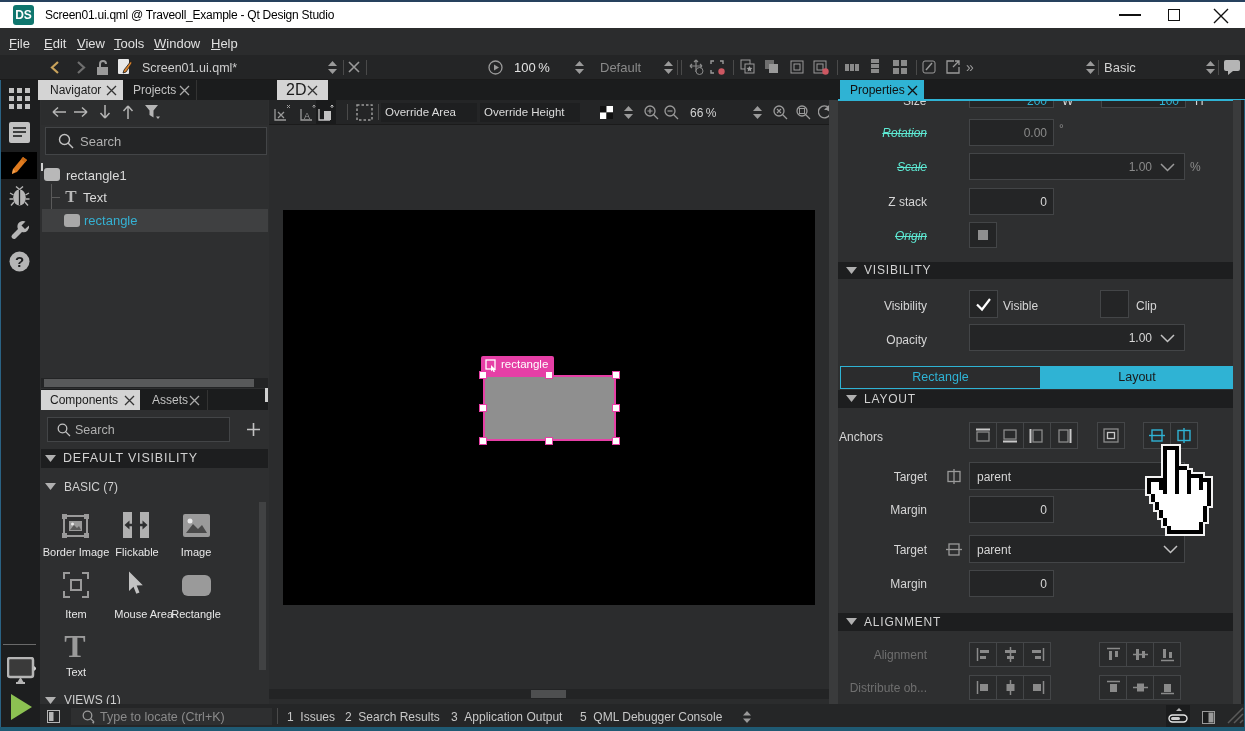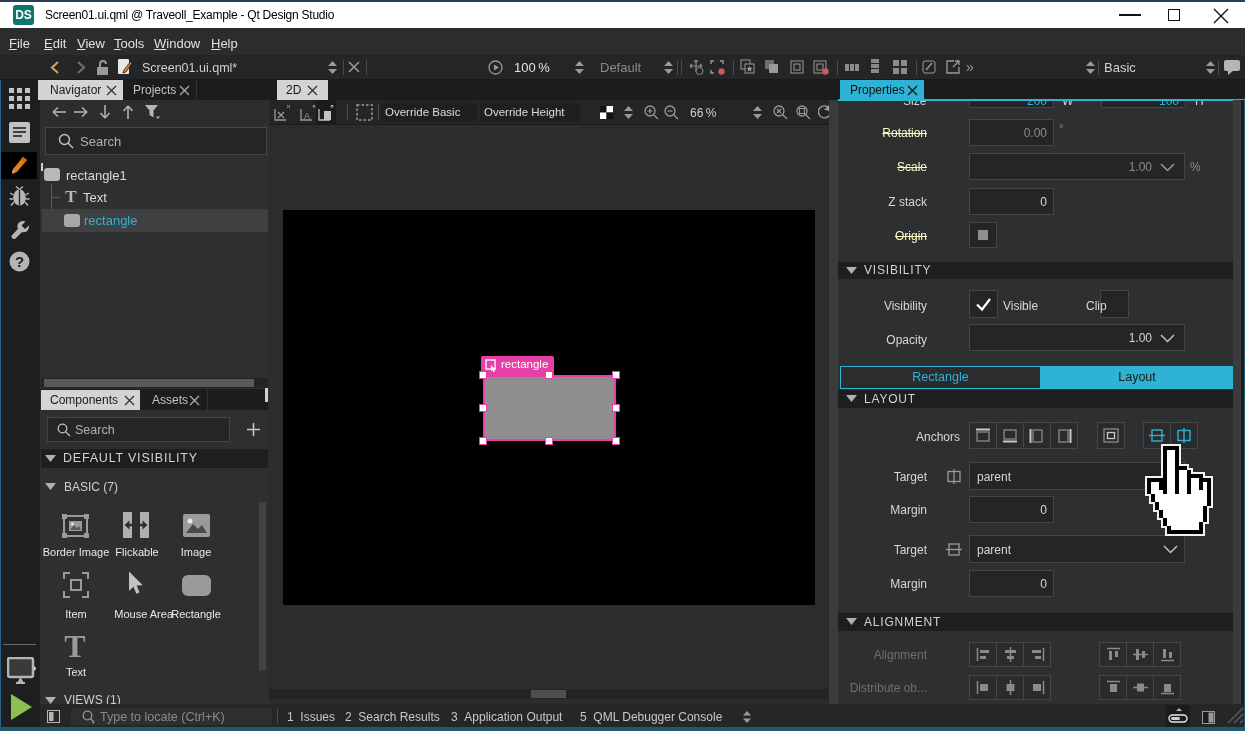--- a/index.html
+++ b/index.html
@@ -1,20 +1,20 @@
 <!DOCTYPE html>
 <html><head>
 <meta charset="utf-8">
 <style>
 * { margin:0; padding:0; box-sizing:border-box; }
 html,body { width:1245px; height:731px; overflow:hidden; }
 body { font-family:"Liberation Sans", sans-serif; background:#2e2f30; position:relative; }
 .abs { position:absolute; }
 .txt { color:#d6d6d6; font-size:12px; white-space:nowrap; }
-.strike { text-decoration:line-through; color:#fef9c3; }
+.strike { text-decoration:line-through; color:#5eead4;font-style:italic; }
 .field { background:#242526; border:1px solid #434547; }
 .cyan { color:#2fb3d4; }
 .hdr { background:#1d1e1f; color:#d2d2d2; font-size:12px; letter-spacing:0.8px; }
 .btn { background:#2a2b2c; border:1px solid #444648; }
 .sep { background:#4a4a4a; width:1px; }
 svg { display:block; }
 </style>
 </head>
 <body>
 
@@ -347,21 +347,21 @@
       <path d="M0 0 H11 L5.5 7 Z" fill="#b0b0b0"></path>
     </svg>
   <div class="abs txt" style="left:64px;top:693px;color:#cfcfcf;font-size:12px;">VIEWS (1)</div>
 
   <div class="abs" style="left:259px;top:502px;width:7px;height:168px;background:#414243;"></div>
 </div>
 
 <div class="abs" style="left:269px;top:100px;width:560px;height:604px;background:#2b2c2d;"></div>
 <div id="center">
 
-  <div class="abs" style="left:277px;top:80px;width:51px;height:20px;background:#d4d4d4;color:#1a1a1a;font-size:12px;line-height:20px;padding-left:9px;">2D</div>
+  <div class="abs" style="left:277px;top:80px;width:51px;height:20px;background:#d4d4d4;color:#1a1a1a;font-size:16px;line-height:20px;padding-left:9px;">2D</div>
   <svg class="abs" style="left:307px;top:85px;" width="11" height="11">
       <path d="M1 1 L10 10 M10 1 L1 10" stroke="#333" stroke-width="1.3"></path>
     </svg>
 
   <div class="abs" style="left:269px;top:100px;width:560px;height:25px;background:#242526;border-bottom:1px solid #1b1b1b;"></div>
   <svg class="abs" style="left:274px;top:104px;" width="17" height="17">
     <path d="M1 5 V16 H12" stroke="#9a9a9a" stroke-width="1.3" fill="none"></path>
     <path d="M4 8 L10 14 M10 8 L4 14" stroke="#9a9a9a" stroke-width="1.3"></path>
     <path d="M13 1 L16 4 M16 1 L13 4" stroke="#9a9a9a" stroke-width="1" fill="none"></path>
   </svg>
@@ -375,21 +375,21 @@
     <path d="M1 5 V16 H12" stroke="#c2c2c2" stroke-width="1.3" fill="none"></path>
     <rect x="6" y="7" width="7" height="9" fill="#c2c2c2"></rect>
     <path d="M14 1 V4 M12.5 2.5 L14 1 L15.5 2.5" stroke="#c2c2c2" stroke-width="1" fill="none"></path>
   </svg>
   <div class="abs sep" style="left:347px;top:104px;height:16px;"></div>
   <svg class="abs" style="left:356px;top:104px;" width="17" height="17">
     <rect x="1" y="1" width="15" height="15" stroke="#9a9a9a" stroke-width="1.5" stroke-dasharray="2.5 2" fill="none"></rect>
   </svg>
   <div class="abs sep" style="left:378px;top:104px;height:16px;"></div>
   <div class="abs" style="left:381px;top:103px;width:96px;height:19px;background:#1e1f20;"></div>
-  <div class="abs txt" style="left:385px;top:106px;color:#dcdcdc;font-size:11.5px;">Override Basic</div>
+  <div class="abs txt" style="left:385px;top:106px;color:#dcdcdc;font-size:11.5px;">Override Area</div>
   <div class="abs" style="left:480px;top:103px;width:100px;height:19px;background:#1e1f20;"></div>
   <div class="abs txt" style="left:484px;top:106px;color:#dcdcdc;font-size:11.5px;">Override Height</div>
   <svg class="abs" style="left:600px;top:106px;" width="13" height="13">
     <rect x="0" y="0" width="6.5" height="6.5" fill="#111"></rect>
       <rect x="6.5" y="0" width="6.5" height="6.5" fill="#fff"></rect>
     <rect x="0" y="6.5" width="6.5" height="6.5" fill="#fff"></rect>
       <rect x="6.5" y="6.5" width="6.5" height="6.5" fill="#111"></rect>
   </svg>
   <svg class="abs" style="left:623px;top:106px;" width="11" height="13">
       <path d="M5.5 0 L10 5 H1 Z" fill="#9a9a9a"></path>
@@ -505,40 +505,40 @@
     <span style="margin-left:26px;">VISIBILITY</span>
   </div>
 
   <div class="abs txt" style="left:838px;top:299px;width:89px;text-align:right;">Visibility</div>
   <div class="abs field" style="left:969px;top:290px;width:29px;height:28px;"></div>
   <svg class="abs" style="left:975px;top:297px;" width="17" height="15">
       <path d="M2 7.5 L7 12.5 L15 2" stroke="#fff" stroke-width="2.2" fill="none"></path>
     </svg>
   <div class="abs txt" style="left:1003px;top:299px;">Visible</div>
   <div class="abs field" style="left:1100px;top:290px;width:29px;height:28px;"></div>
-  <div class="abs txt" style="left:1086px;top:299px;">Clip</div>
+  <div class="abs txt" style="left:1136px;top:299px;">Clip</div>
 
   <div class="abs txt" style="left:838px;top:333px;width:89px;text-align:right;">Opacity</div>
   <div class="abs field" style="left:969px;top:324px;width:216px;height:27px;"></div>
   <div class="abs txt" style="left:969px;top:331px;width:183px;text-align:right;">1.00</div>
   <svg class="abs" style="left:1160px;top:334px;" width="15" height="9">
       <path d="M1 1 L7.5 7.5 L14 1" stroke="#c2c2c2" stroke-width="1.5" fill="none"></path>
     </svg>
 
   <div class="abs" style="left:840px;top:366px;width:201px;height:23px;background:#2b2c2d;border:1px solid #2fb3d4;color:#2fb3d4;font-size:12.5px;text-align:center;line-height:21px;">Rectangle</div>
   <div class="abs" style="left:1041px;top:366px;width:192px;height:23px;background:#2fb3d4;color:#1a1a1a;font-size:12.5px;text-align:center;line-height:23px;">Layout</div>
 
   <div class="abs hdr" style="left:838px;top:390px;width:395px;height:18px;line-height:18px;">
     <svg style="position:absolute;left:8px;top:5px;" width="11" height="8">
         <path d="M0 0 H11 L5.5 7 Z" fill="#b0b0b0"></path>
       </svg>
     <span style="margin-left:26px;">LAYOUT</span>
   </div>
 
-  <div class="abs txt" style="left:871px;top:430px;width:89px;text-align:right;">Anchors</div>
+  <div class="abs txt" style="left:794px;top:430px;width:89px;text-align:right;">Anchors</div>
   <div class="abs btn" style="left:969px;top:422px;width:28px;height:27px;"></div>
   <div class="abs btn" style="left:996px;top:422px;width:28px;height:27px;"></div>
   <div class="abs btn" style="left:1023px;top:422px;width:28px;height:27px;"></div>
   <div class="abs btn" style="left:1050px;top:422px;width:28px;height:27px;"></div>
   <svg class="abs" style="left:975px;top:428px;" width="16" height="15">
       <rect x="2" y="4" width="12" height="9" stroke="#8a8a8a" stroke-width="1.3" fill="none"></rect>
       <line x1="1" y1="1.5" x2="15" y2="1.5" stroke="#c8c8c8" stroke-width="2"></line>
     </svg>
   <svg class="abs" style="left:1002px;top:428px;" width="16" height="15">
       <rect x="2" y="2" width="12" height="9" stroke="#8a8a8a" stroke-width="1.3" fill="none"></rect>

